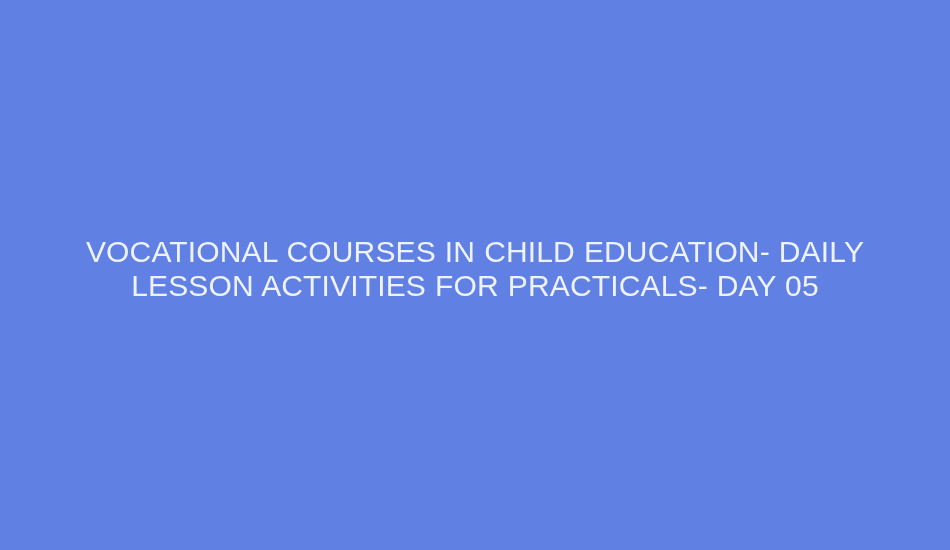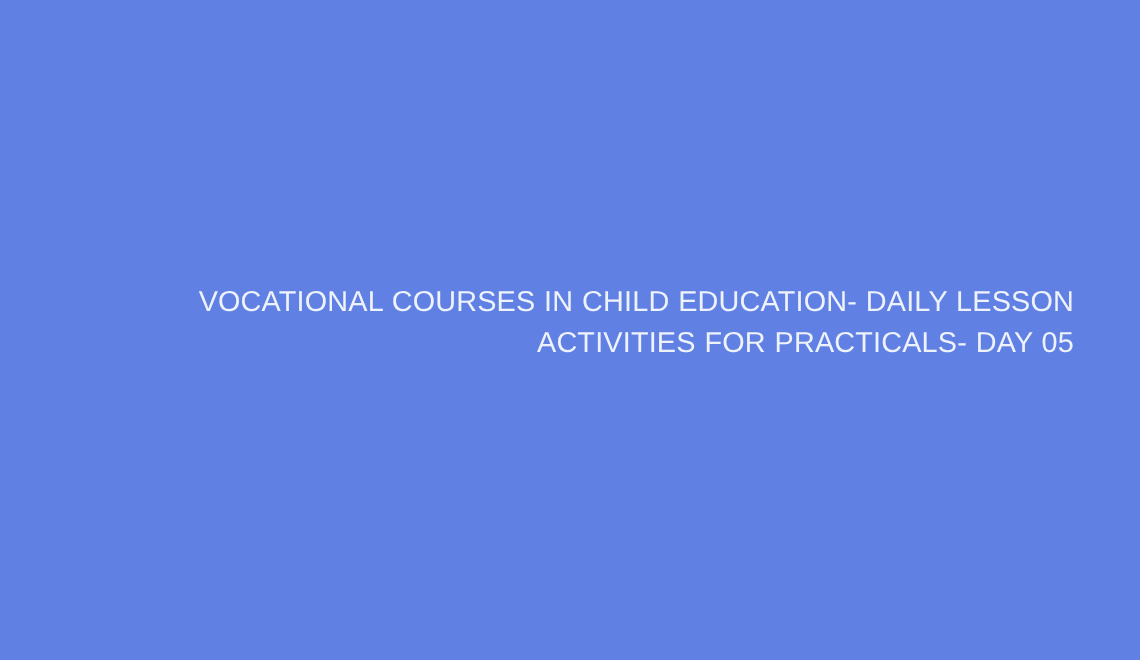--- a/index.html
+++ b/index.html
@@ -34,28 +34,27 @@
     text-align: center;
     
     transform: translateY(-6px);
   }
 
   .title-text {
     margin: 0;
     padding: 0;
     color: #eef2fb;
     font-family: "Liberation Sans", "DejaVu Sans", sans-serif;
-    font-size: 24px;
+    font-size: 30px;
     font-weight: 400;
     line-height: 34px;
     letter-spacing: 0.15px;
     word-spacing: 0.5px;
     text-transform: uppercase;
     white-space: normal;
-    text-align: right;
     -webkit-font-smoothing: antialiased;
   }
 </style>
 </head>
 <body>
 
 <div class="title-card" style="background-color: rgb(96, 129, 227);">
 
   <div class="title-block">
 

